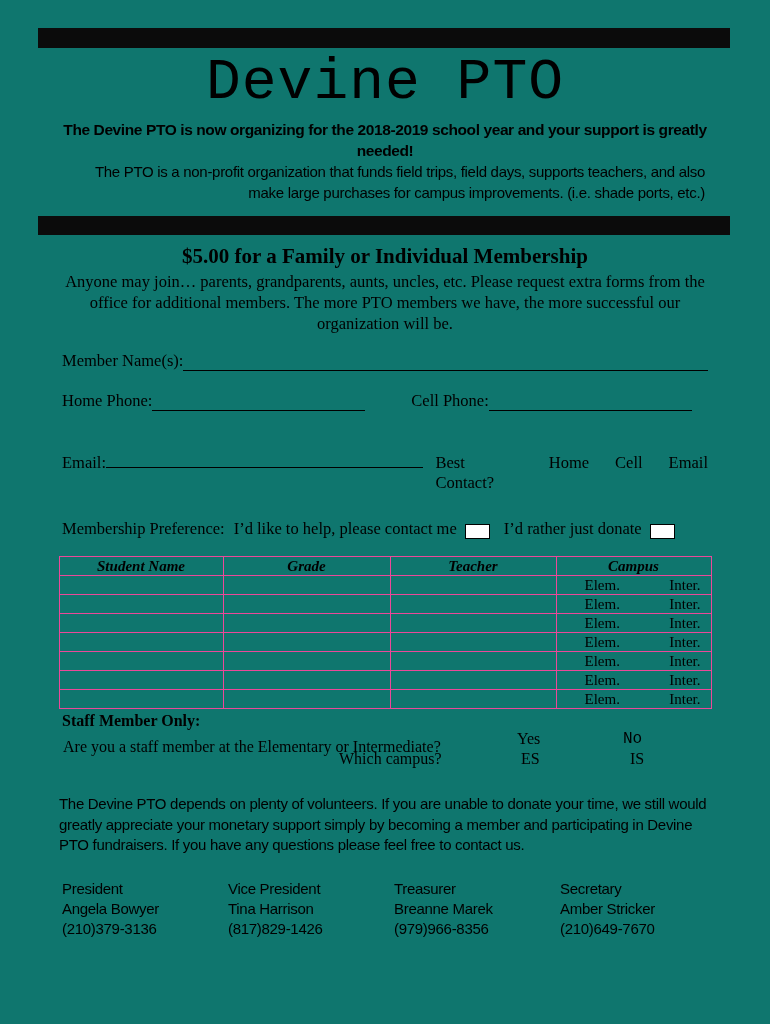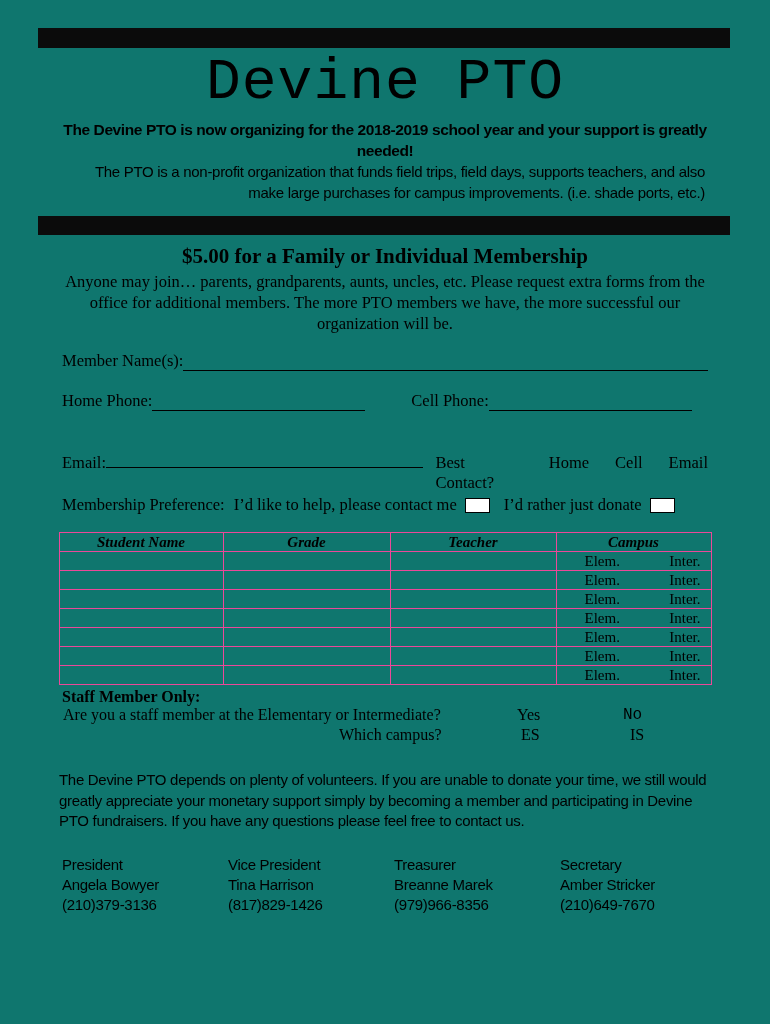--- a/index.html
+++ b/index.html
@@ -47,21 +47,21 @@
     text-align:center; 
     font-size:16.5px; line-height:21px;
   }
 
   .frow { display:flex; align-items:flex-end; margin-left:62px; margin-right:62px; font-size:16.5px; }
   .fill-line { display:inline-block; border-bottom:1px solid #000; height:16px; }
   .member-row { margin-top:17px; }
   .member-row .fill-line { flex:1; }
   .phone-row { margin-top:20px; }
   .email-row { margin-top:41px; align-items:baseline; }
-  .pref-row { margin-top:2px; align-items:center; }
+  .pref-row { margin-top:2px; align-items:flex-end; }
   .chk {
     display:inline-block; width:25px; height:15px;
     border:1.6px solid #000; background:#fff;
     margin-left:8px;
   }
 
   table.students {
     border-collapse:collapse;
     margin:17px auto 0;
     width:652px;
@@ -71,21 +71,21 @@
   table.students th {
     font-weight:bold; font-style:italic;
     font-size:15px; text-align:center;
   }
   td.campus-cell { font-size:15px; }
   .campus-inner { display:flex; justify-content:space-between; padding:0 10px 0 28px; }
 
   .staff-block { position:relative; margin-top:3px; font-size:16px; }
   .staff-heading { margin-left:62px; font-weight:bold; font-size:16px; }
   .staff-row { position:relative; height:20px; }
-  .staff-q1 { position:absolute; left:63px; top:0; }
+  .staff-q1 { position:absolute; left:63px; top:8px; }
   .opt-yes { position:absolute; left:517px; top:0; }
   .opt-no  { position:absolute; left:623px; top:0;font-family:Liberation Mono, monospace; }
   .staff-q2 { position:absolute; left:339px; top:0; }
   .opt-es  { position:absolute; left:521px; top:0; }
   .opt-is  { position:absolute; left:630px; top:0;text-align:right; }
 
   .volunteer-note {
     width:652px; margin:24px auto 0;
     font-family:"Liberation Sans", sans-serif;
     font-size:15px; line-height:20.5px;
@@ -130,21 +130,21 @@
     <span>Email:</span>
     <span class="fill-line" style="width:320px;"></span>
     <span style="margin-left:12px;">Best Contact?</span>
     <span style="margin-left:22px;">Home</span>
     <span style="margin-left:26px;">Cell</span>
     <span style="margin-left:26px;">Email</span>
   </div>
 
   <div class="frow pref-row">
     <span>Membership Preference:</span>
-    <span style="margin-left:9px;">I’d like to help, please contact me</span>
+    <span style="margin-left:9px;margin-top:24px;">I’d like to help, please contact me</span>
     <span class="chk"></span>
     <span style="margin-left:14px;">I’d rather just donate</span>
     <span class="chk"></span>
   </div>
 
   <table class="students">
     <colgroup>
         <col style="width:164px">
         <col style="width:167px">
         <col style="width:166px">

